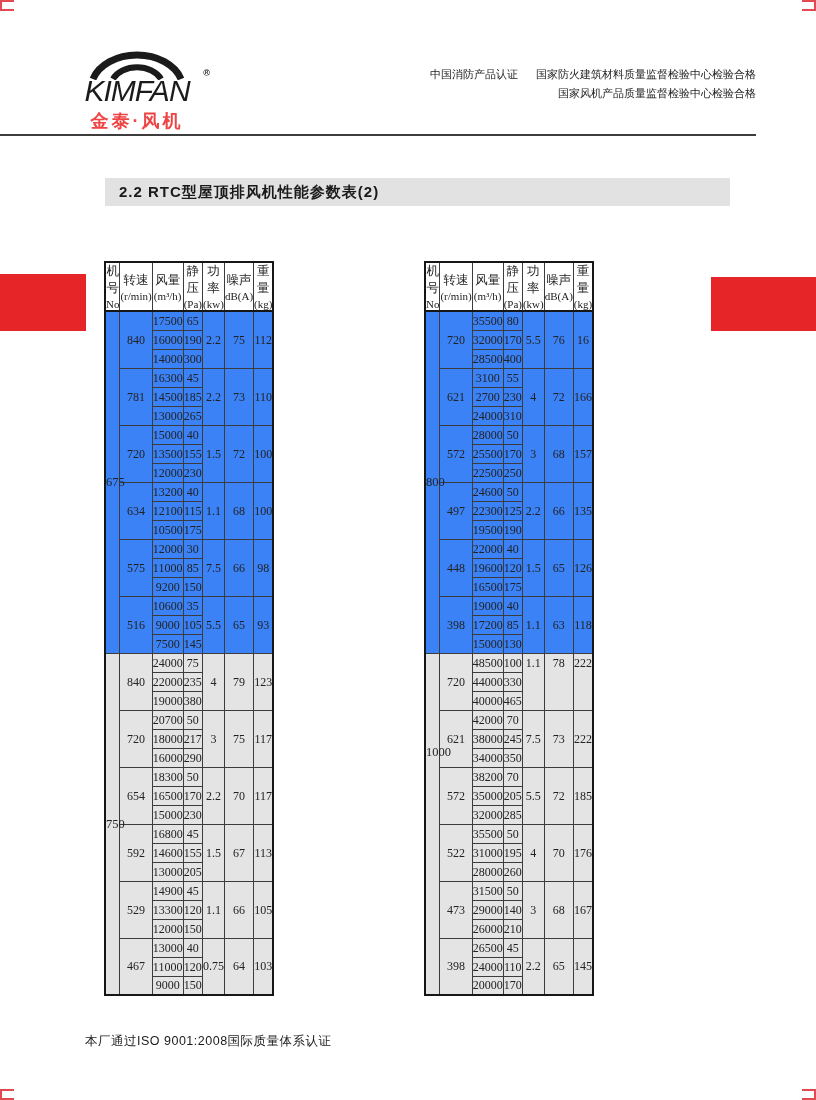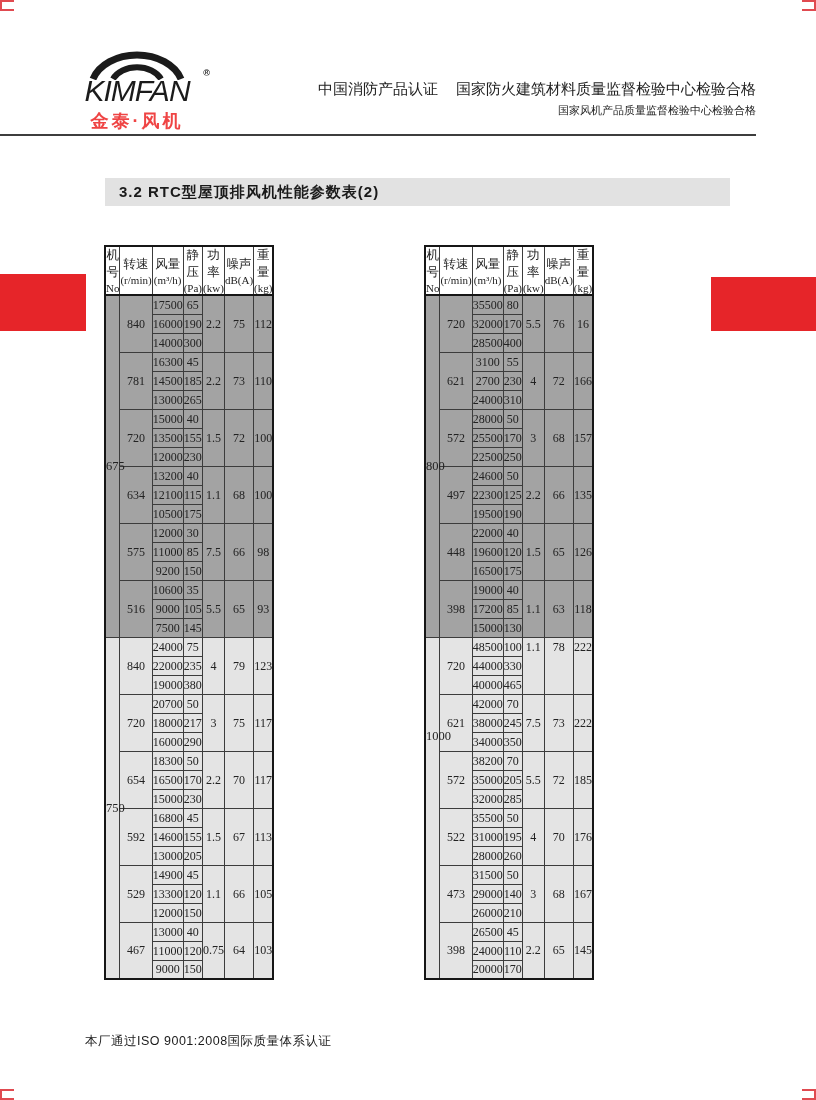--- a/index.html
+++ b/index.html
@@ -18,35 +18,35 @@
   .logo { position:absolute; left:62px; top:50px; width:150px; text-align:center; }
   .logo-arcs { display:block; margin:0 auto -4px auto; }
   .logo-reg { position:absolute; right:2px; top:18px; font-size:9px; font-weight:bold; }
   .logo-brand { font-family:"Liberation Sans", sans-serif; font-style:italic; font-weight:400;
                 font-size:30px; letter-spacing:-1px; color:#1b1b1b; line-height:1; }
   .logo-sub { font-size:18px; font-weight:bold; letter-spacing:3px; color:#ef4444; margin-top:3px; white-space:nowrap; }
 
   
   .header-right { position:absolute; right:60px; top:58px; text-align:right; }
   .doc-title { font-size:20px; font-weight:bold; color:#111; letter-spacing:0.5px; white-space:nowrap; }
-  .cert-line { font-size:15px; color:#222; margin-top:22px; white-space:nowrap; }
+  .cert-line { font-size:11px; color:#222; margin-top:9px; white-space:nowrap; }
   .cert-line .gap { display:inline-block; width:18px; }
   .cert-line2 { font-size:11px; color:#222; margin-top:4px; white-space:nowrap; }
 
   .header-rule { position:absolute; left:0; top:134px; width:756px; height:2px; background:#3d3d3d; }
 
   
   .section-bar { position:absolute; left:105px; top:178px; width:625px; height:28px;
                  background:#e2e2e2; line-height:28px; padding-left:14px;
                  font-size:15px; font-weight:bold; letter-spacing:1px; color:#1a1a1a; }
 
   
   .tables { position:absolute; left:104px; top:245px; z-index:1; }
-  .ptable { position:absolute; top:0; border-collapse:collapse; table-layout:fixed;
-            border:2px solid #161616; background:#a3a3a3; }
+  .ptable { position:absolute; top:16px; border-collapse:collapse; table-layout:fixed;
+            border:2px solid #161616; background:#3b82f6; }
   #table-left { left:0; }
   #table-right { left:320px; }
   .ptable th, .ptable td { border:1px solid #3c3c3c; text-align:center; vertical-align:middle;
             padding:0; color:#222; }
   .ptable thead th { height:38px; background:#fff; font-weight:normal; border-bottom:2px solid #161616; }
   .ptable th .cn { font-size:12.5px; font-family:"Liberation Sans", sans-serif; }
   .ptable th .sub { font-size:11px; font-family:"Liberation Serif", serif; margin-top:1px; }
   .ptable tbody tr { height:19px; }
   .ptable tbody td { font-family:"Liberation Serif", "DejaVu Serif", serif; font-size:12px; line-height:1; }
   .ptable td.sh { background:#e4e4e4; }
@@ -89,21 +89,21 @@
 
   <div class="header-right">
     <div class="cert-line">
       <span>中国消防产品认证</span><span class="gap"></span><span>国家防火建筑材料质量监督检验中心检验合格</span>
     </div>
     <div class="cert-line2">国家风机产品质量监督检验中心检验合格</div>
   </div>
 
   <div class="header-rule"></div>
 
-  <div class="section-bar">3.2 RTC型屋顶排风机性能参数表(2)</div>
+  <div class="section-bar">2.2 RTC型屋顶排风机性能参数表(2)</div>
 
   <div class="tables">
     <table class="ptable" id="table-left">
         <colgroup>
           <col style="width: 37px;">
           <col style="width: 50px;">
           <col style="width: 45px;">
           <col style="width: 44px;">
           <col style="width: 44px;">
           <col style="width: 44px;">

